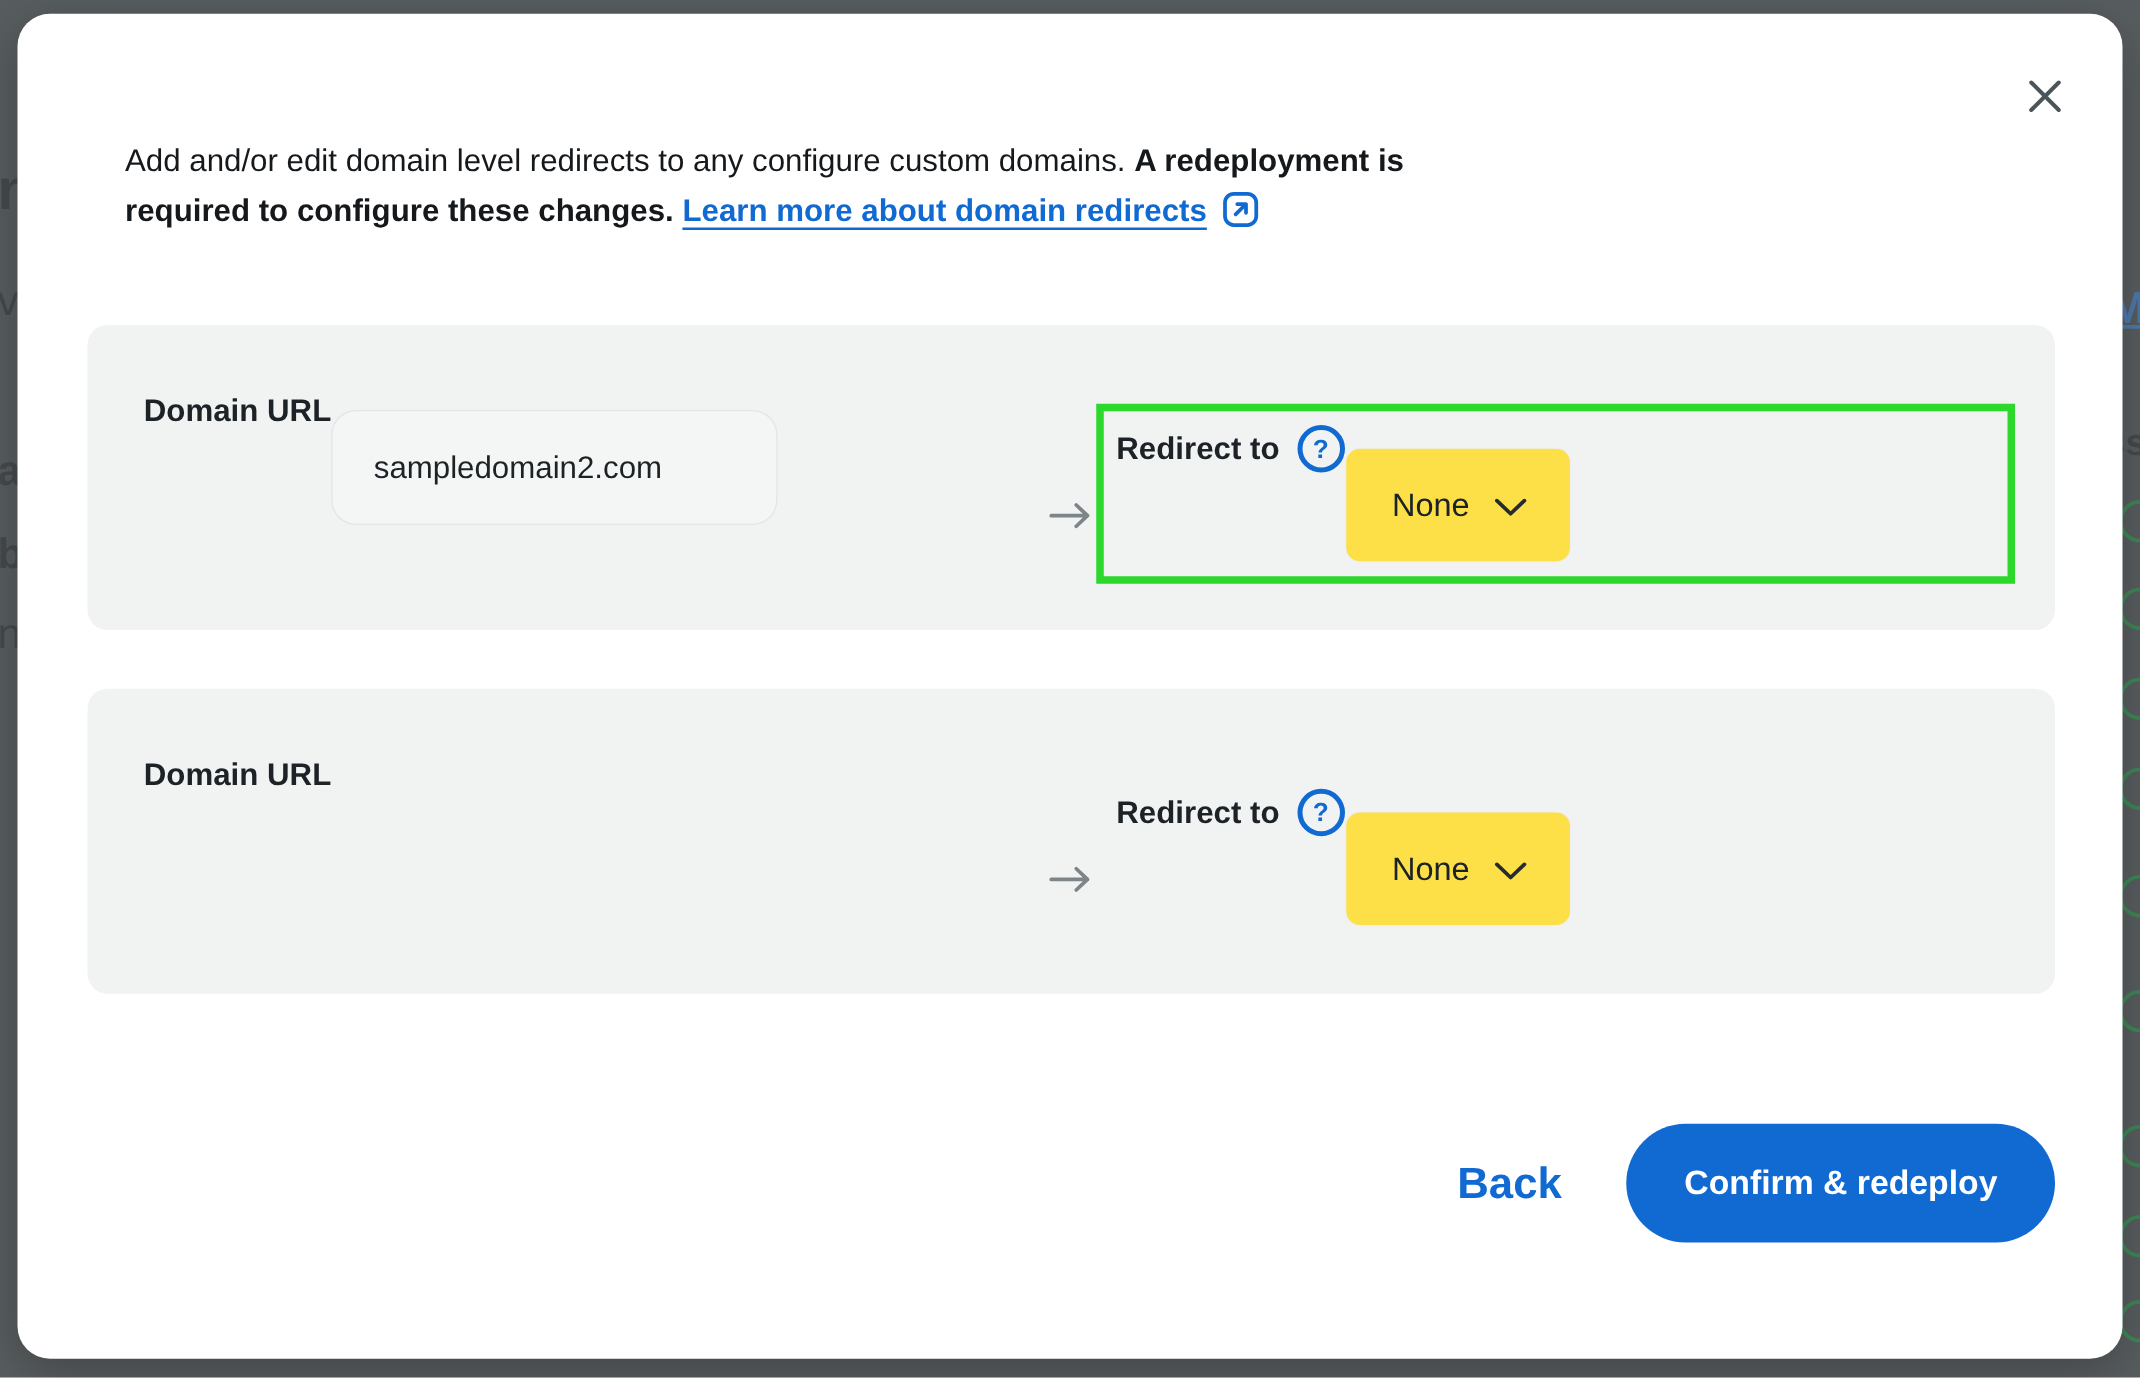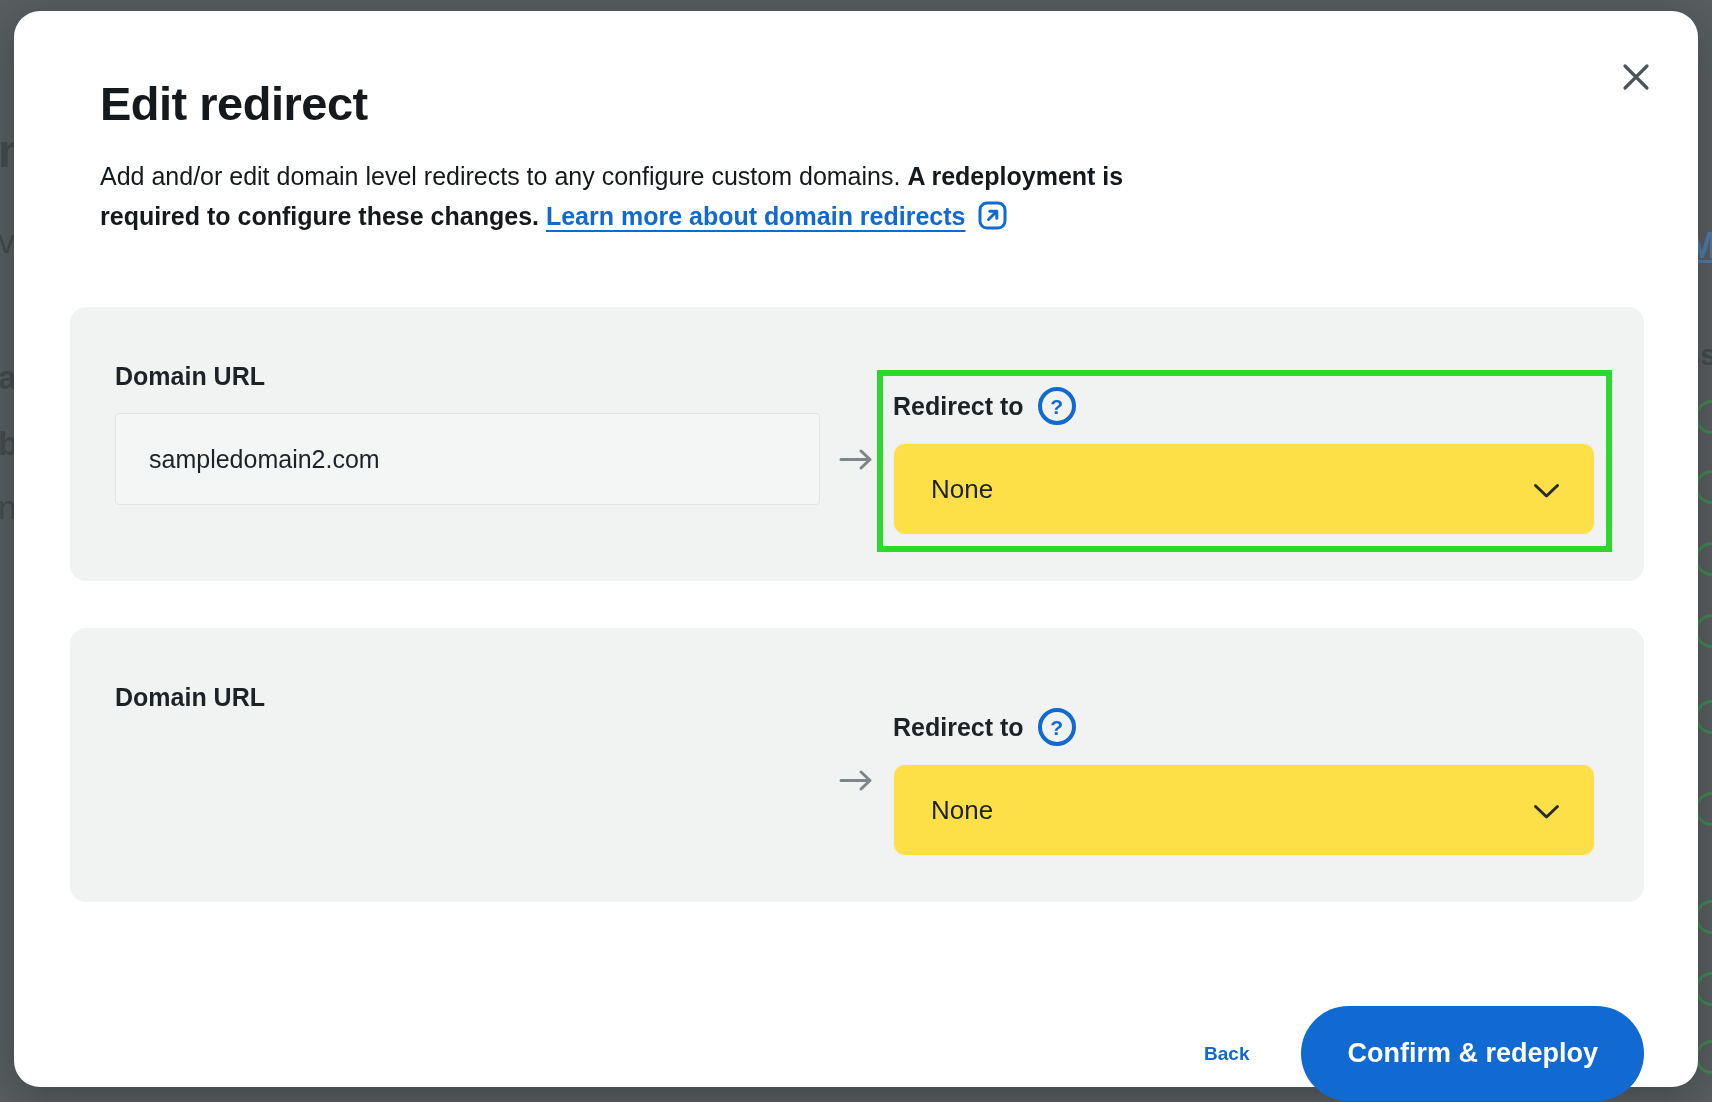--- a/index.html
+++ b/index.html
@@ -42,31 +42,31 @@
   }
   .ext-icon{display:inline-block;vertical-align:-6px;margin-left:12px;}
   
   .panel{
     margin-top:65px;width:1574px;box-sizing:border-box;
     background:#f1f3f3;border-radius:16px;
     padding:50px 49px 46px 45px;
     display:flex;align-items:flex-start;
   }
   .panel + .panel{margin-top:47px;}
-  .col{display:flex;flex-direction:column;}
+  .col{display:flex;flex-direction:row;}
   .col-left{flex:0 0 705px;}
   .col-right{flex:0 0 702px;position:relative;margin-top:30px;}
   .label-row{
     height:38px;display:flex;align-items:center;gap:14px;
     font-size:25px;font-weight:700;color:#1c2226;
   }
   .field{margin-top:18px;height:92px;box-sizing:border-box;}
   .domain-input{
     width:100%;height:92px;box-sizing:border-box;
-    background:#f4f6f6;border:1px solid #e1e5e5;border-radius:4px;
+    background:#f4f6f6;border:1px solid #e1e5e5;border-radius:20px;
     padding:0 0 0 33px;font-family:inherit;font-size:25px;color:#1c2226;outline:none;
   }
   .arrow-cell{
     flex:0 0 73px;align-self:flex-start;margin-top:56px;height:92px;
     display:flex;align-items:center;justify-content:center;
   }
   .select-box{
     width:100%;height:92px;box-sizing:border-box;position:relative;
     background:#fde047;border:1px solid #eef0f0;border-radius:12px;
     display:flex;align-items:center;
@@ -81,21 +81,21 @@
   .highlight-box{
     position:absolute;left:-16px;right:-17px;top:-17px;bottom:-17px;
     border:6px solid #2bd82b;pointer-events:none;
   }
   
   .footer{
     margin-top:104px;display:flex;justify-content:flex-end;align-items:center;gap:52px;
   }
   .back-link{
     background:none;border:none;cursor:pointer;padding:0;
-    font-family:inherit;font-size:19px;font-weight:700;color:#1169d2;
+    font-family:inherit;font-size:35px;font-weight:700;color:#1169d2;
   }
   .confirm-btn{
     height:95px;padding:16px 46px;border:none;border-radius:48px;cursor:pointer;
     background:#1169d2;color:#ffffff;font-family:inherit;font-size:27px;font-weight:700;
   }
 </style>
 </head>
 <body>
 
 <div style="position:absolute;inset:0;">
@@ -121,21 +121,20 @@
 
   <button class="close-btn">
     <span style="display:flex;">
       <svg width="30" height="30" viewBox="0 0 30 30">
         <path d="M4 4 L26 26 M26 4 L4 26" fill="none" stroke="#4b5458" stroke-width="3.2" stroke-linecap="round"></path>
       </svg>
     </span>
   </button>
 
   <div class="content">
-    <h1 class="title">Edit redirect</h1>
 
     <p class="desc">
       <span>Add and/or edit domain level redirects to any configure custom domains. </span><b>A redeployment is required to configure these changes. </b><a class="desc-link"><span>Learn more about domain redirects</span></a><span class="ext-icon">
         <svg width="31" height="31" viewBox="0 0 31 31">
           <rect x="3" y="3" width="25" height="25" rx="7" fill="none" stroke="#1169d2" stroke-width="3"></rect>
           <path d="M11.5 19.5 L19 12 M12.8 11.2 H19.8 V18.2" fill="none" stroke="#1169d2" stroke-width="3" stroke-linecap="round" stroke-linejoin="round"></path>
         </svg>
       </span>
     </p>
 

